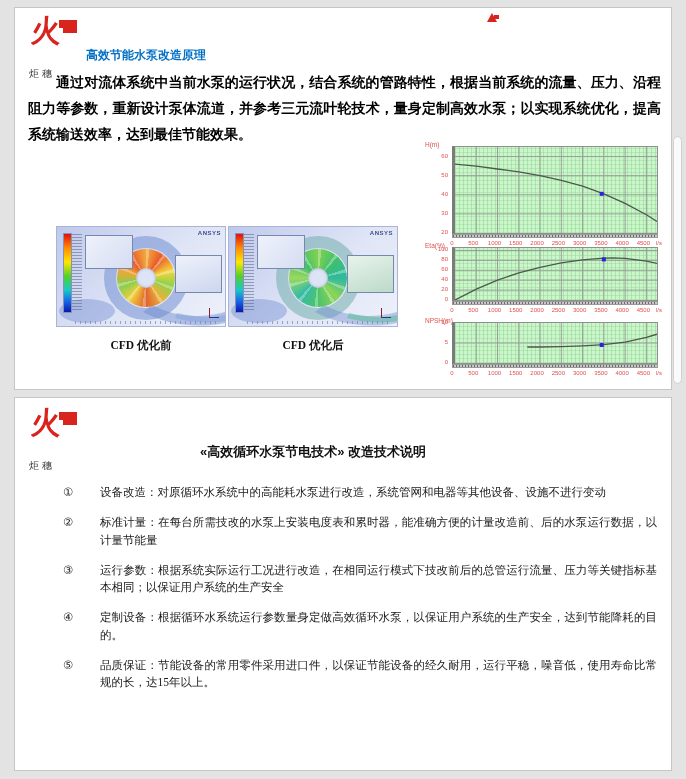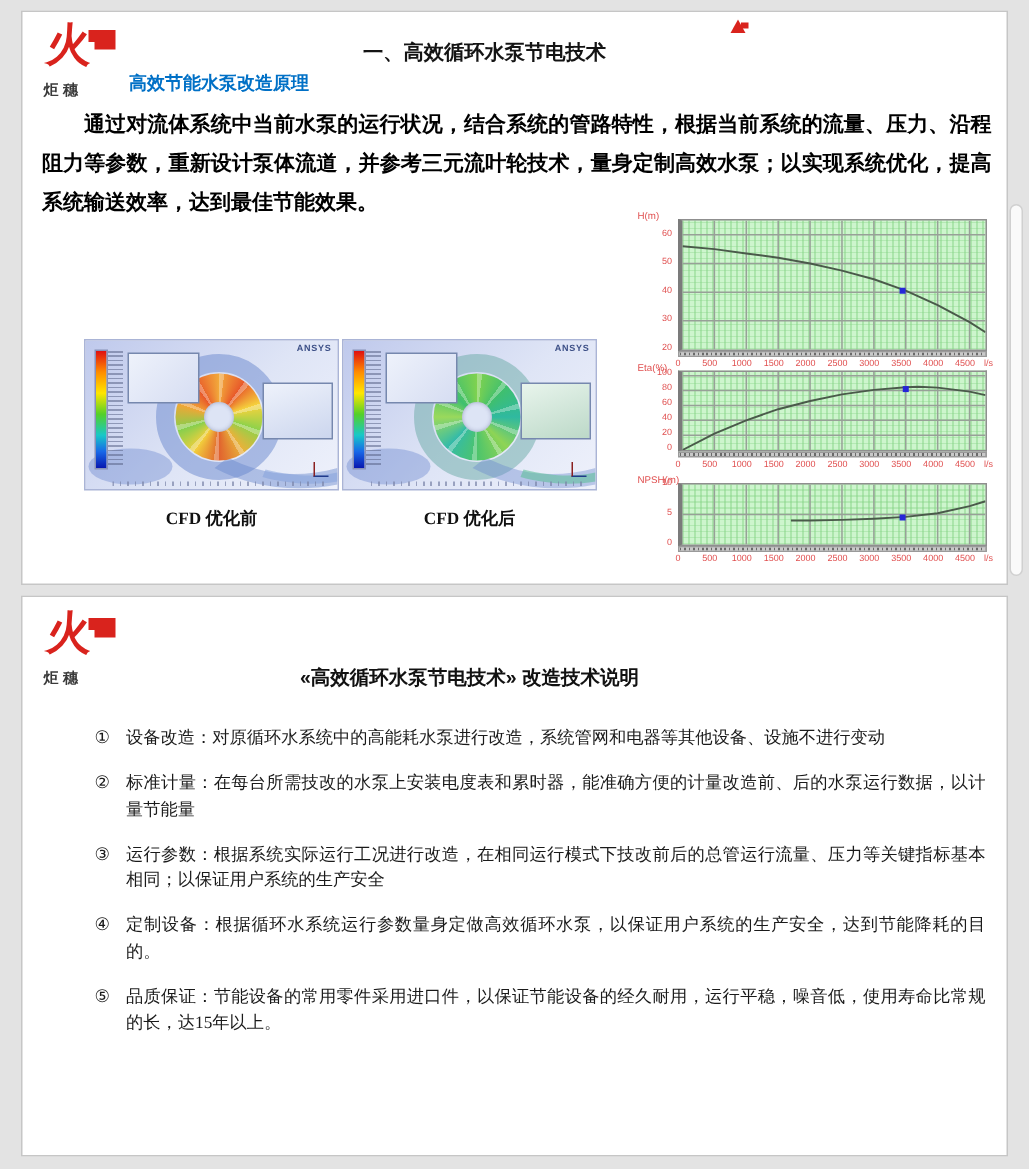--- a/index.html
+++ b/index.html
@@ -12,21 +12,21 @@
   .card{position:absolute;left:14px;width:658px;background:#ffffff;border:1px solid #c6c6c6;box-sizing:border-box;}
   #page1{top:7px;height:383px;}
   #page2{top:397px;height:374px;}
 
   
   .logo{position:absolute;width:60px;height:52px;}
   .logo .mark{position:relative;height:36px;}
   .logo .flame{position:absolute;left:2px;top:0;font-size:30px;line-height:34px;font-weight:bold;color:#d9231d;font-family:"Liberation Serif",serif;transform:skewX(-4deg);}
   .logo .block{position:absolute;left:30px;top:6px;width:18px;height:13px;background:#d9231d;}
   .logo .block2{position:absolute;left:26px;top:14px;width:8px;height:8px;background:#ffffff;}
-  .logo .word{display:block;margin-top:3px;font-size:10px;font-weight:bold;color:#3a3a3a;letter-spacing:3px;}
+  .logo .word{display:block;margin-top:17px;font-size:10px;font-weight:normal;color:#3a3a3a;letter-spacing:3px;}
 
   
   .p1-title{position:absolute;left:0;right:40px;top:18px;text-align:center;font-size:13.5px;font-weight:bold;color:#141414;}
   .p1-subtitle{position:absolute;left:71px;top:39px;font-size:12px;font-weight:bold;color:#0070c6;}
   .p1-bold{position:absolute;left:13px;right:10px;top:62px;font-size:14px;font-weight:bold;color:#000;line-height:1.85;text-align:justify;text-indent:2em;}
   .p1-body{position:absolute;left:13px;top:112px;width:412px;font-family:"Liberation Serif",serif;font-size:10.5px;color:#1c1c1c;line-height:1.6;text-align:justify;text-indent:2em;}
   .p1-footer{position:absolute;left:13px;top:356px;font-family:"Liberation Serif",serif;font-size:10.5px;color:#1c1c1c;}
   .mini-mark{position:absolute;left:472px;top:4px;width:12px;height:11px;}
   .mini-mark .a{position:absolute;left:0;top:1px;width:0;height:0;border-left:5px solid transparent;border-right:5px solid transparent;border-bottom:9px solid #d9231d;}
   .mini-mark .b{position:absolute;left:7px;top:3px;width:5px;height:4px;background:#d9231d;}
@@ -65,37 +65,36 @@
 
   
   .scroll-track{position:absolute;right:2px;top:0;width:12px;height:779px;background:transparent;}
   .scroll-thumb{position:absolute;left:1px;top:136px;width:9px;height:248px;background:#fafafa;border:1px solid #d0d0d0;border-radius:5px;box-sizing:border-box;}
 
   
   .p2-title{position:absolute;left:0;right:60px;top:45px;text-align:center;font-size:13px;font-weight:bold;color:#111;}
   .p2-items{position:absolute;left:48px;top:86px;width:594px;}
   .p2-item{position:relative;margin-bottom:13px;font-family:"Liberation Serif",serif;font-size:11.5px;color:#1a1a1a;line-height:1.5;}
   .p2-item .num{position:absolute;left:0;top:0;}
-  .p2-item .txt{display:block;margin-left:21px;text-align:justify;}
+  .p2-item .txt{display:block;margin-left:37px;text-align:justify;}
 </style>
 </head>
 <body>
 
 <div class="card" id="page1">
 
   <div class="logo" style="left:14px;top:6px;">
     <div class="mark">
       <span class="flame">火</span>
       <span class="block"></span>
       <span class="block2"></span>
     </div>
     <span class="word">炬穗</span>
   </div>
 
-  <div class="p1-title">一、高效循环水泵节电技术</div>
   <div class="mini-mark">
       <span class="a"></span>
       <span class="b"></span>
     </div>
   <div class="p1-subtitle">高效节能水泵改造原理</div>
   <div class="p1-bold">通过对流体系统中当前水泵的运行状况，结合系统的管路特性，根据当前系统的流量、压力、沿程阻力等参数，重新设计泵体流道，并参考三元流叶轮技术，量身定制高效水泵；以实现系统优化，提高系统输送效率，达到最佳节能效果。</div>
 
   <div class="cfd before">
     <svg width="170" height="101" viewBox="0 0 170 101">
       <ellipse cx="30" cy="84" rx="28" ry="12" fill="rgba(90,120,200,0.35)"></ellipse>

